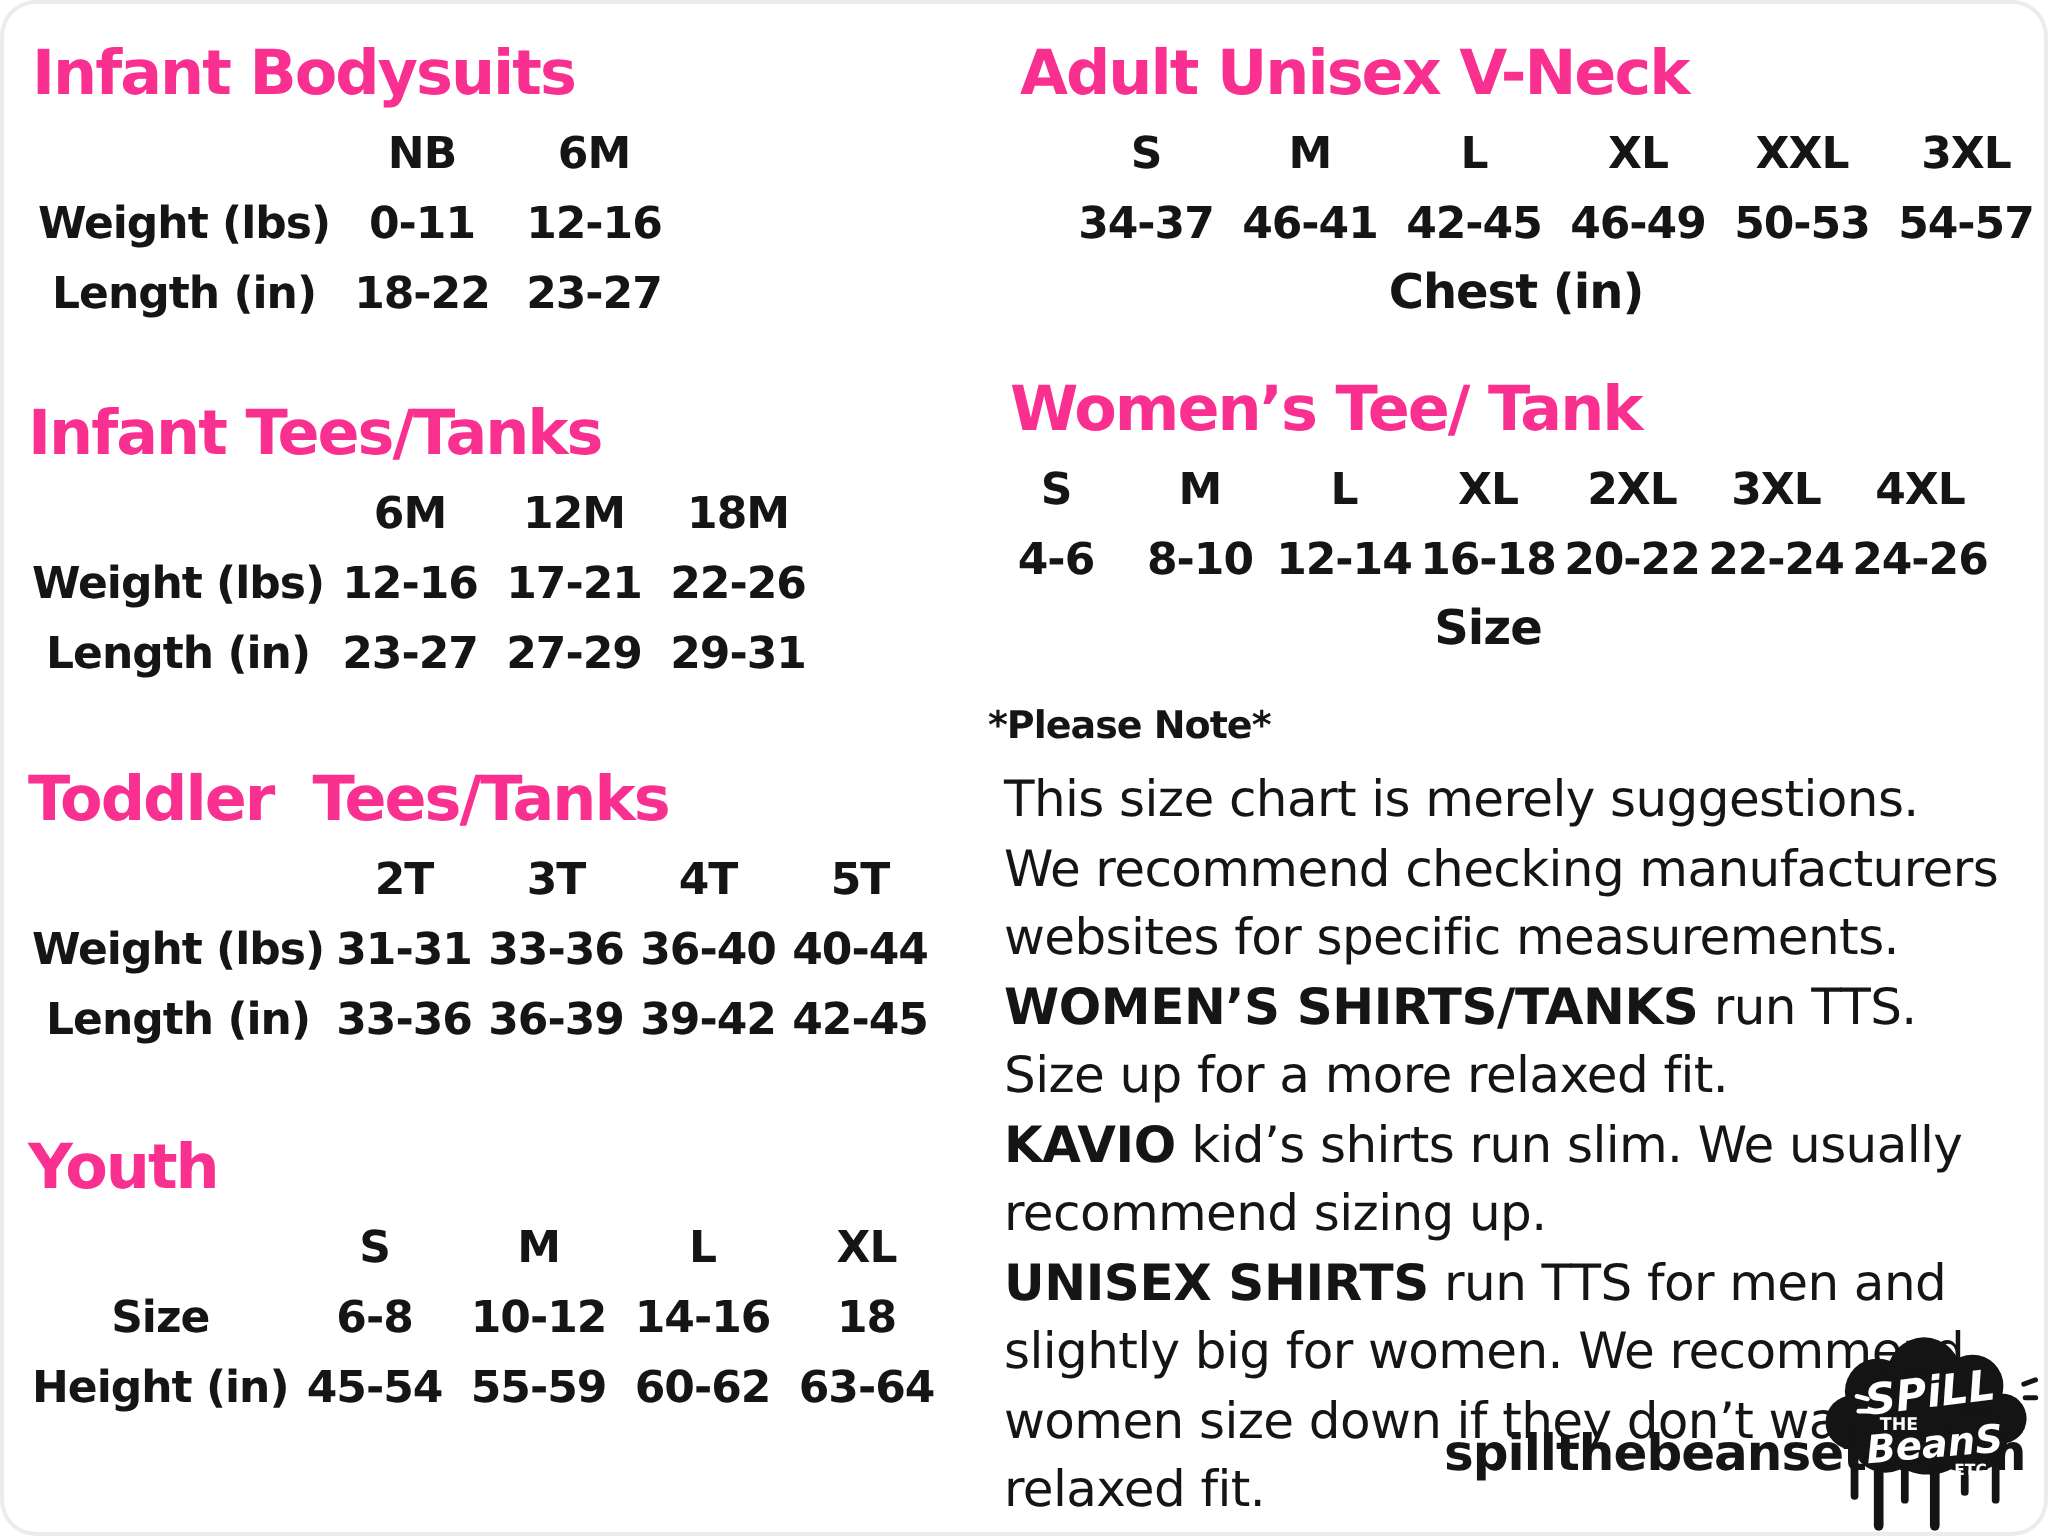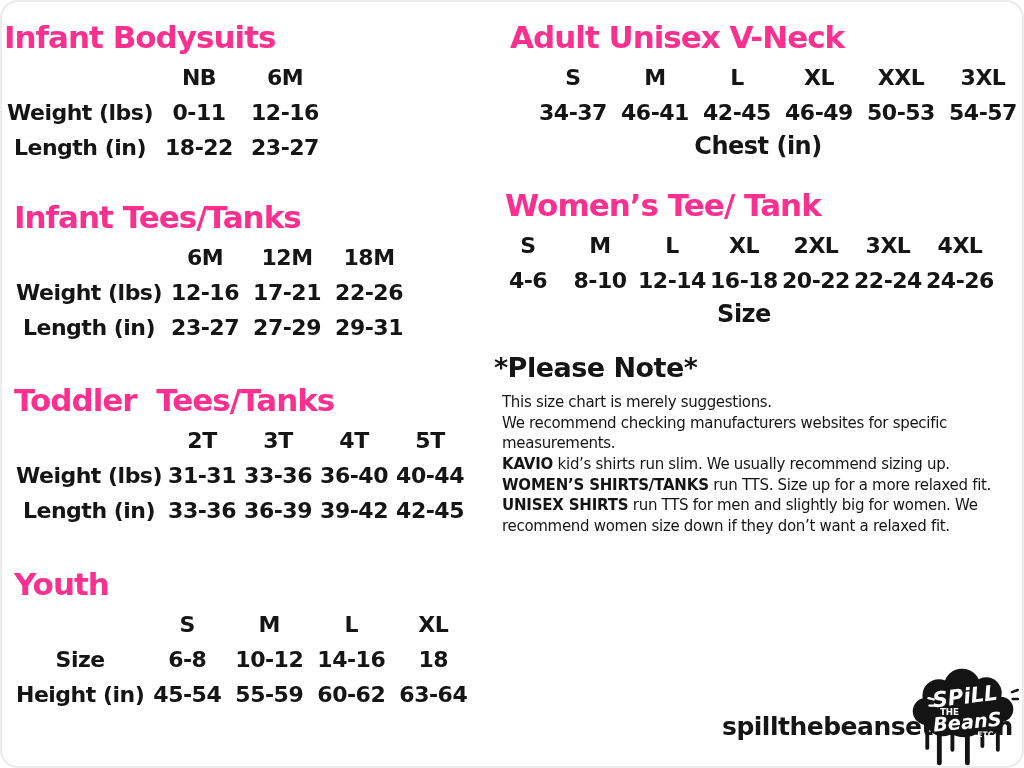--- a/index.html
+++ b/index.html
@@ -28,33 +28,33 @@
   
   .t-av { margin-left:40px; } .t-av td { width:82px; }
   .t-wt { margin-left:0px;  } .t-wt td { width:72px; }
   .tbl-caption {
     font-weight:bold; font-size:24px; text-align:center; margin-top:2px;
     letter-spacing:-0.5px;
   }
   .cap-av { width:532px; }
   .cap-wt { width:504px; }
   
-  .note-heading { font-weight:bold; font-size:27px; letter-spacing:-0.5px; margin-bottom:9px; }
-  .note-item { font-size:15px; line-height:1.38; letter-spacing:-0.3px; padding-left:8px; }
+  .note-heading { font-weight:bold; font-size:19px; letter-spacing:-0.5px; margin-bottom:9px; }
+  .note-item { font-size:25px; line-height:1.38; letter-spacing:-0.3px; padding-left:8px; }
   .note-lead { font-weight:bold; letter-spacing:-0.2px; }
   
   .website { position:absolute; left:722px; top:712px; font-weight:bold; font-size:25px; letter-spacing:-0.5px; }
   .logo { position:absolute; right:2px; bottom:-4px; width:116px; height:110px; }
 </style>
 </head>
 <body>
 
 <div class="canvas">
 
-  <div class="sec" style="left:4px; top:20px;">
+  <div class="sec" style="left:16px; top:20px;">
     <div class="sec-title">Infant Bodysuits</div>
     <table class="size-table t-ib">
       <tbody>
           <tr>
         <td class="lbl"></td>
         <td>NB</td>
         <td>6M</td>
       </tr>
       <tr>
         <td class="lbl">Weight (lbs)</td>
@@ -203,22 +203,22 @@
       </tr>
     </tbody>
       </table>
     <div class="tbl-caption cap-wt">Size</div>
   </div>
 
   <div class="sec" style="left:494px; top:352px; width:512px;">
     <div class="note-heading">*Please Note*</div>
     <p class="note-item"><span class="note-lead"></span><span>This size chart is merely suggestions.</span></p>
     <p class="note-item"><span class="note-lead"></span><span>We recommend checking manufacturers websites for specific measurements.</span></p>
+    <p class="note-item"><span class="note-lead">WOMEN’S SHIRTS/TANKS</span><span> run TTS. Size up for a more relaxed fit.</span></p>
     <p class="note-item"><span class="note-lead">KAVIO</span><span> kid’s shirts run slim. We usually recommend sizing up.</span></p>
-    <p class="note-item"><span class="note-lead">WOMEN’S SHIRTS/TANKS</span><span> run TTS. Size up for a more relaxed fit.</span></p>
     <p class="note-item"><span class="note-lead">UNISEX SHIRTS</span><span> run TTS for men and slightly big for women. We recommend women size down if they don’t want a relaxed fit.</span></p>
   </div>
 
   <div class="website">spillthebeansetc.com</div>
 
   <svg class="logo" viewBox="0 0 120 112">
     <g fill="#141414">
       <circle cx="34" cy="34" r="17"></circle>
       <circle cx="58" cy="25" r="19"></circle>
       <circle cx="83" cy="31" r="16"></circle>

